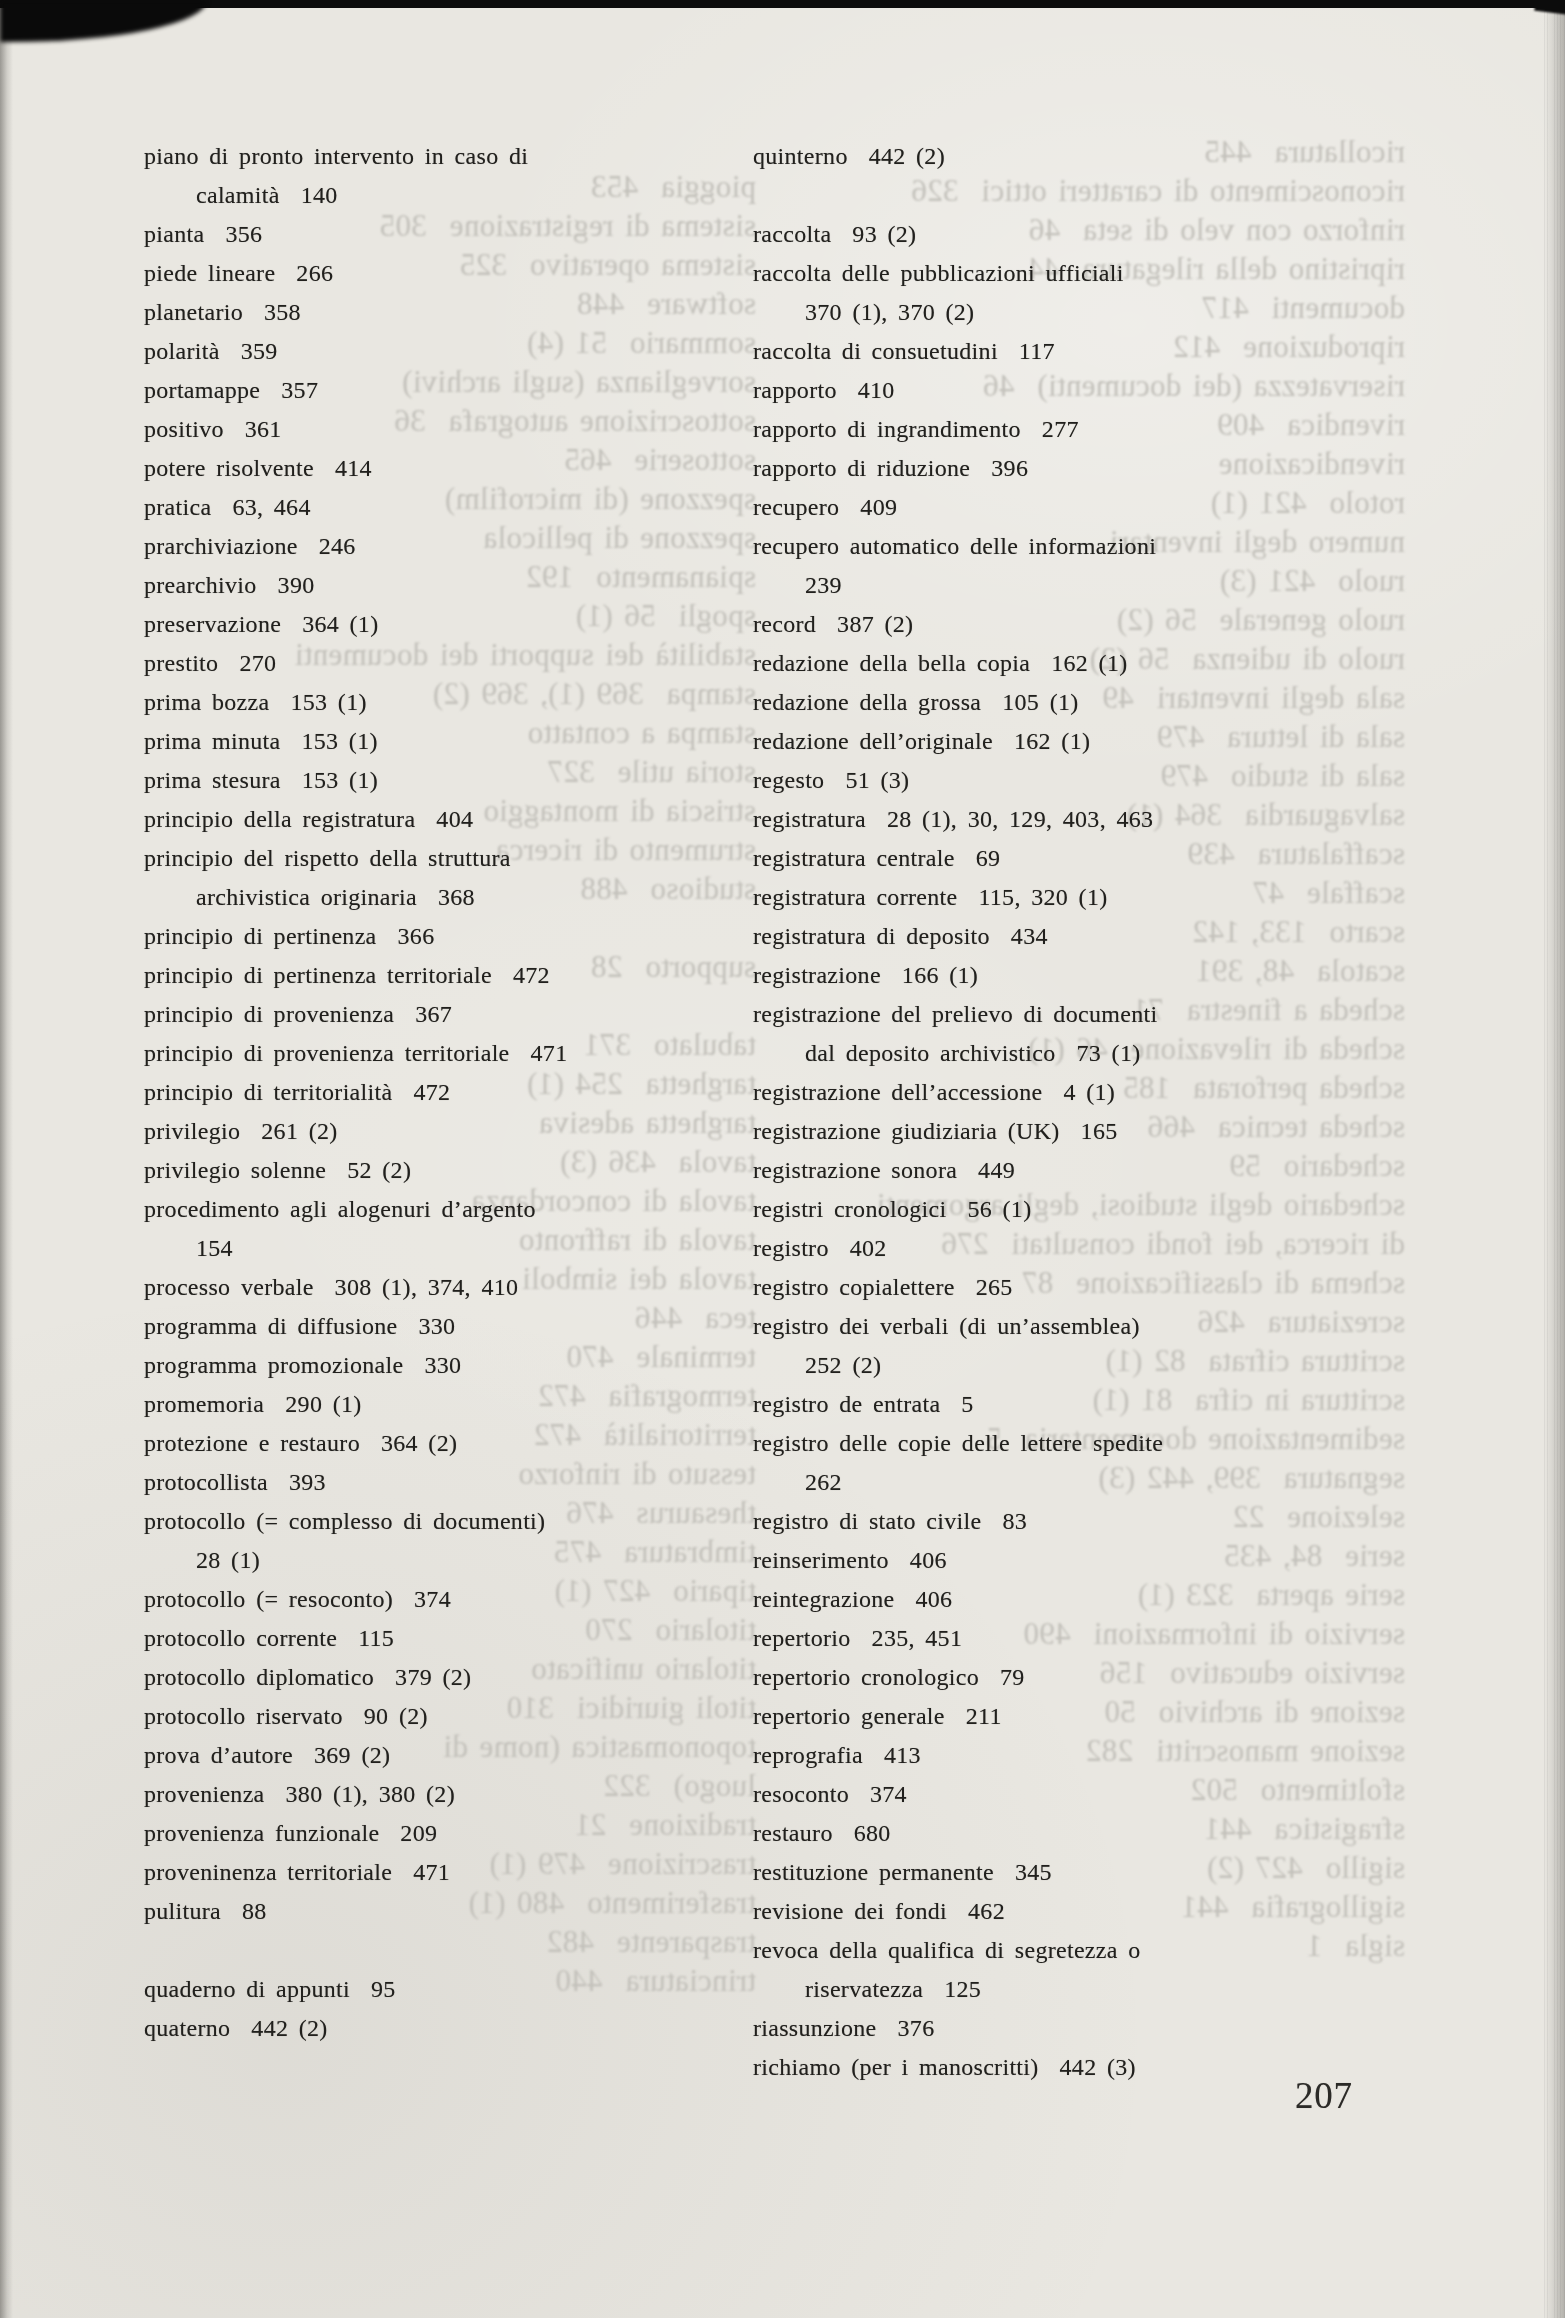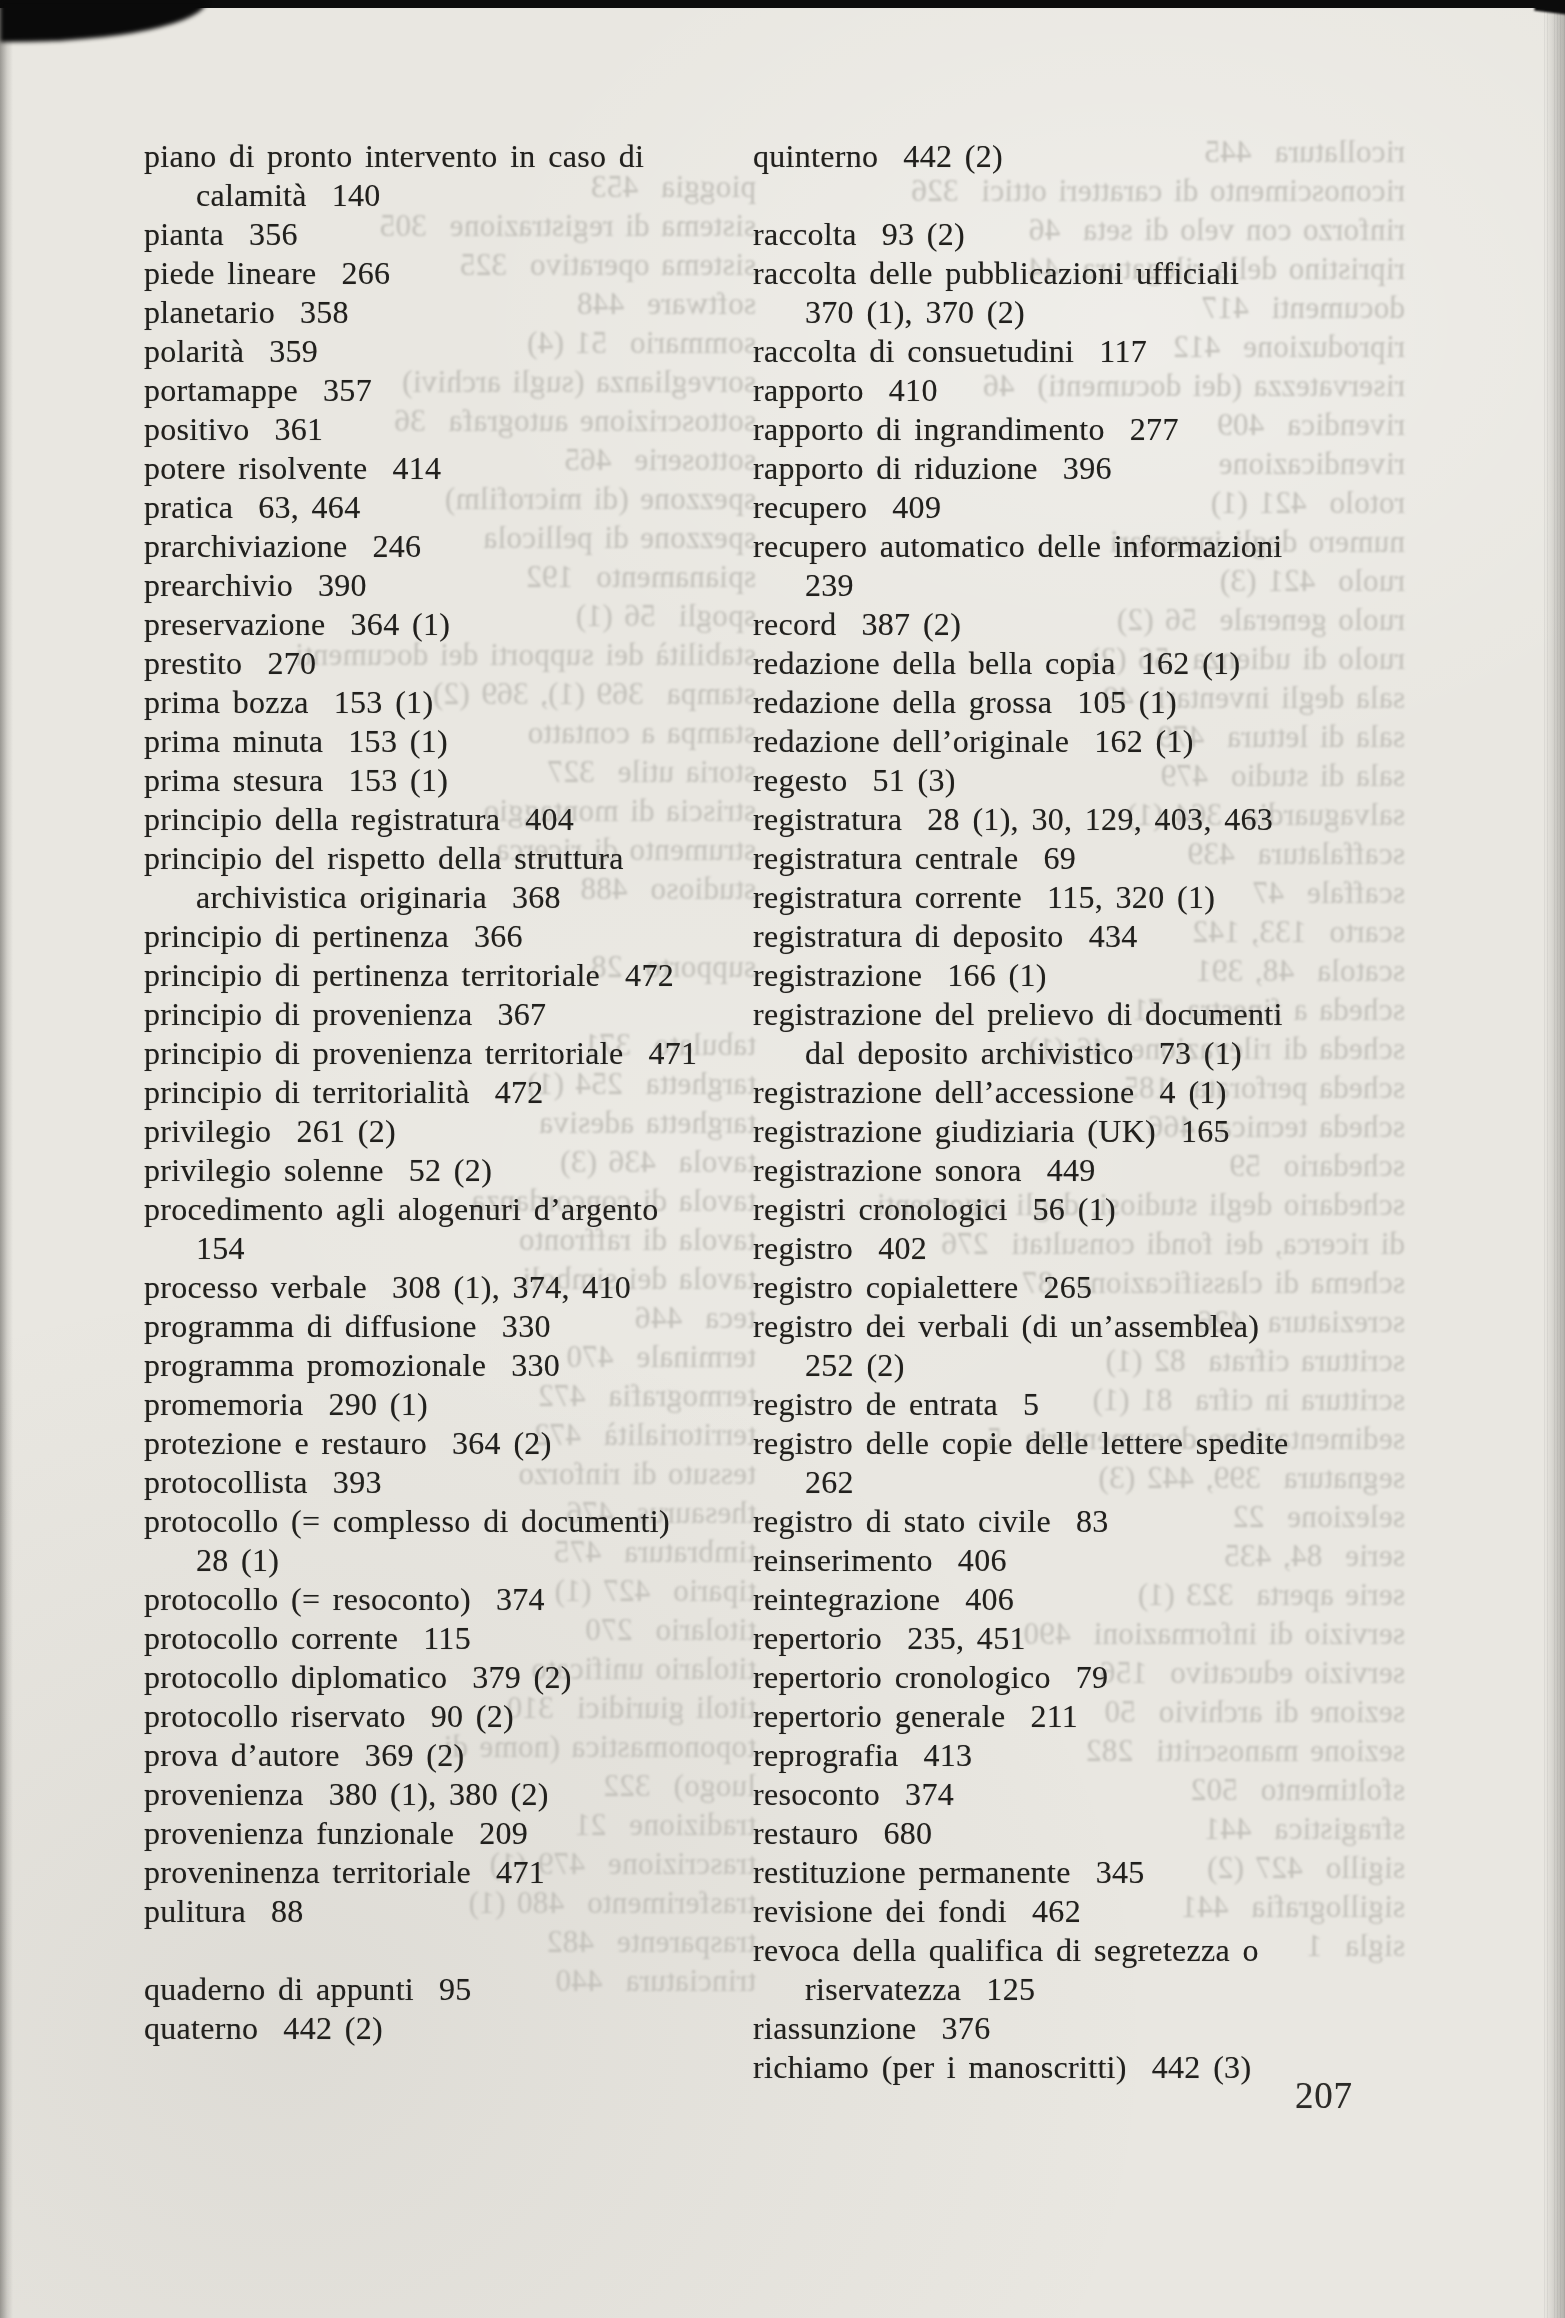--- a/index.html
+++ b/index.html
@@ -23,21 +23,21 @@
   .scan-right-edge{position:absolute;top:0;right:0;width:22px;height:2319px;
     background:
       linear-gradient(270deg, rgba(82,80,76,0.38), rgba(82,80,76,0.10) 65%, rgba(82,80,76,0)),
       repeating-linear-gradient(90deg, rgba(0,0,0,0.055) 0 0.8px, rgba(0,0,0,0) 0.8px 3.3px);}
   .scan-top-right-nub{position:absolute;top:-2.5px;right:-5px;width:35px;height:16.7px;background:#0c0c0c;
     transform:rotate(7deg);transform-origin:top right;filter:blur(0.8px);}
 
   
   .col{
     position:absolute;
-    font-size:32px;line-height:39px;
+    font-size:24px;line-height:39px;
     color:#21201d;
     word-spacing:4.2px;letter-spacing:0.3px;
     text-shadow:0 0 0.8px rgba(33,32,29,0.38);
   }
   .col .line{height:39px;white-space:pre;}
   .col .line.indent{padding-left:52px;}
   .col-left{left:144px;top:137px;width:635px;}
   .col-right{left:753px;top:137px;width:660px;}
 
   

